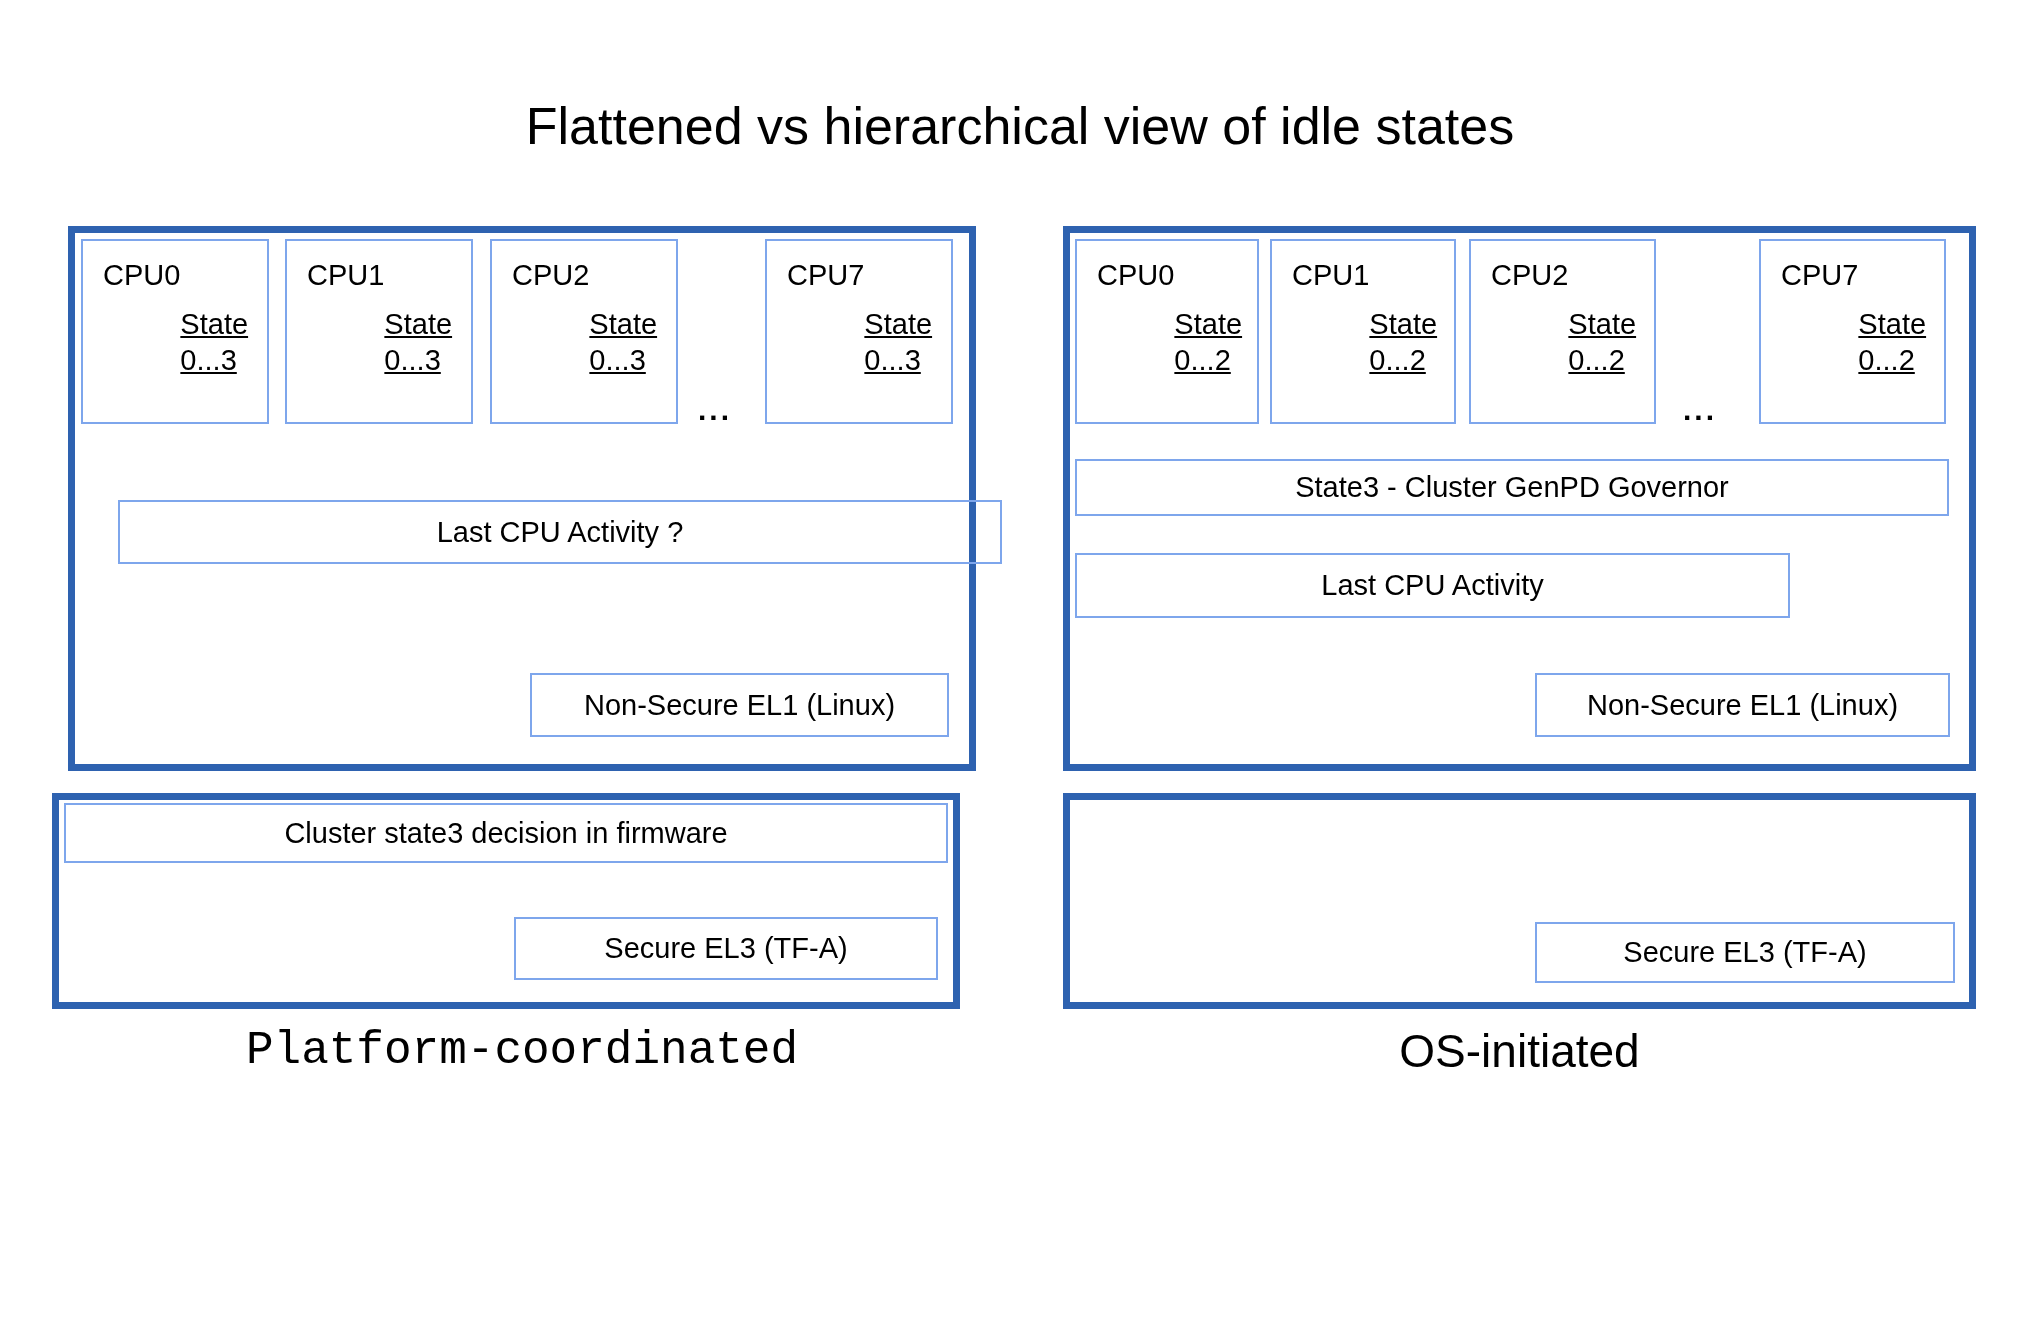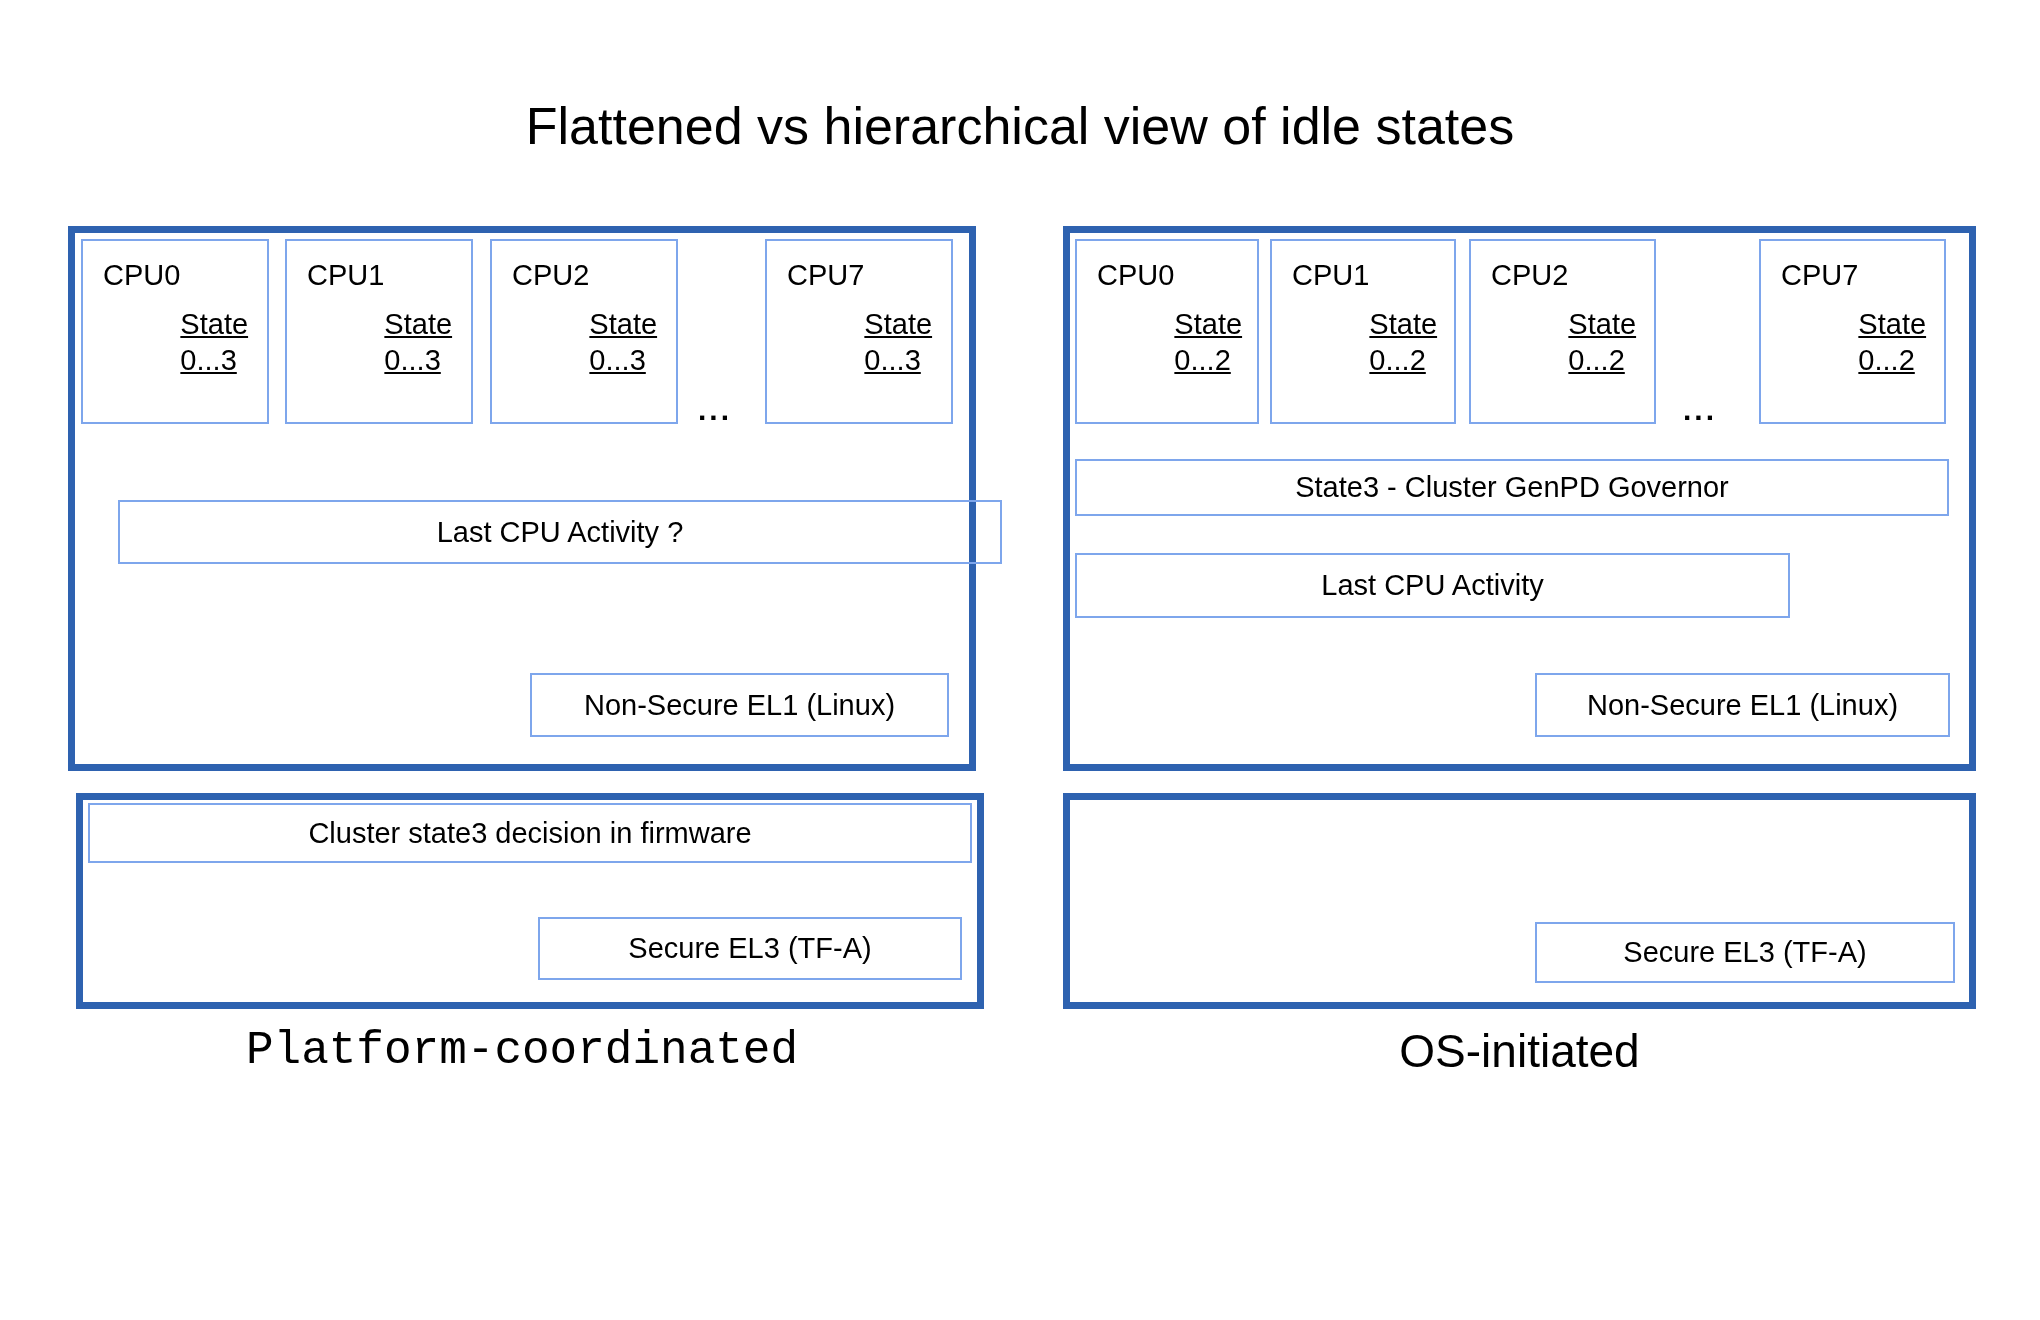--- a/index.html
+++ b/index.html
@@ -16,21 +16,21 @@
   }
   .title{
     position:absolute;left:0;top:100px;width:2040px;
     text-align:center;font-size:52px;line-height:1;white-space:nowrap;
   }
   .panel{
     position:absolute;border:7px solid var(--panel-border);
     box-sizing:border-box;background:var(--bg);
   }
   #p-upper-left{left:68px;top:226px;width:908px;height:545px;}
-  #p-lower-left{left:76px;top:793px;width:908px;height:216px;}
+  #p-lower-left{left:52px;top:793px;width:908px;height:216px;}
   #p-upper-right{left:1063px;top:226px;width:913px;height:545px;}
   #p-lower-right{left:1063px;top:793px;width:913px;height:216px;}
 
   .cpu-box{
     position:absolute;top:6px;height:185px;box-sizing:border-box;
     border:2px solid var(--box-border);
     padding:16px 20px;display:flex;flex-direction:row;
     font-size:29px;line-height:1.25;
   }
   .cpu-box .states{margin-top:auto;margin-bottom:28px;text-decoration:underline;}

